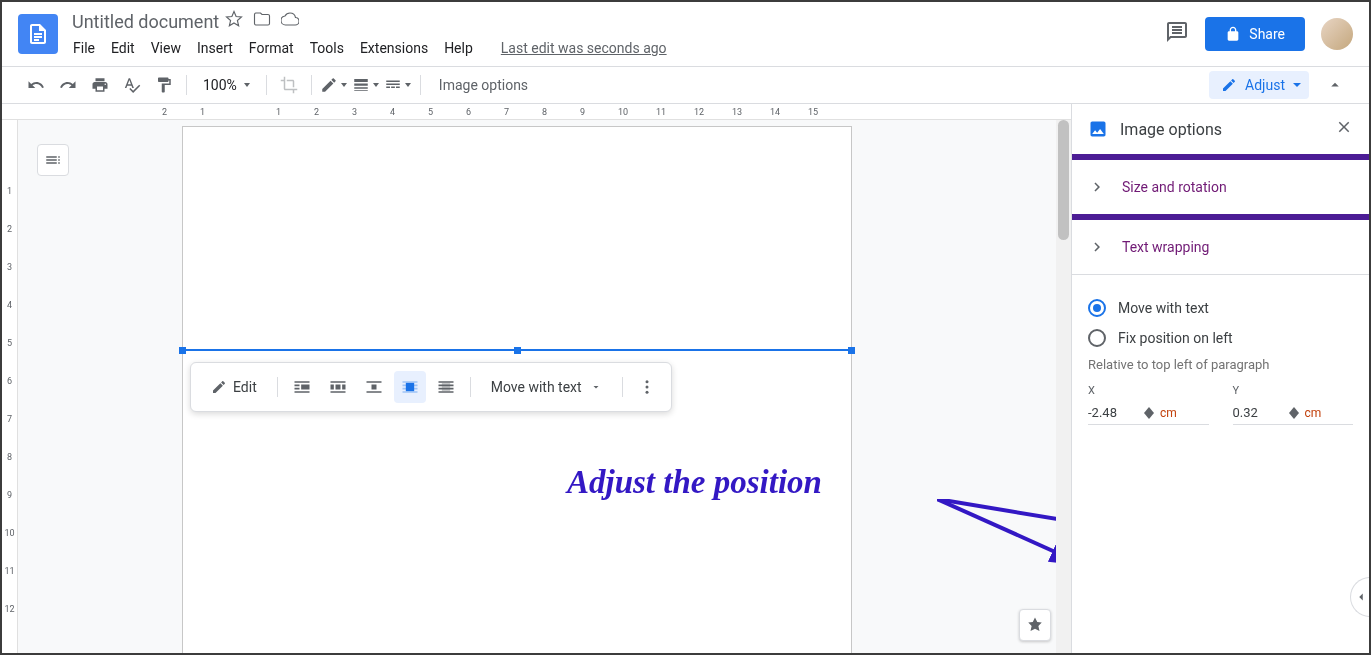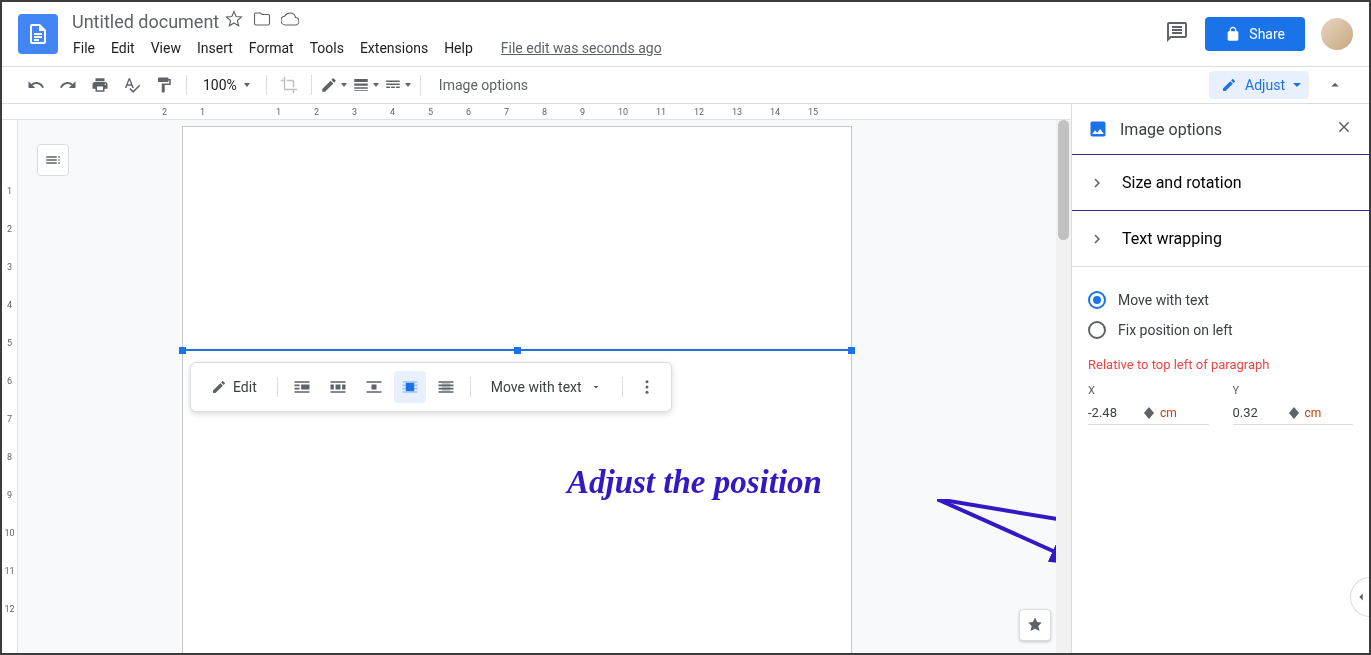--- a/index.html
+++ b/index.html
@@ -62,29 +62,29 @@
 .explore-btn{position:absolute;right:20px;bottom:12px;width:32px;height:32px;background:#fff;border:1px solid #dadce0;border-radius:4px;box-shadow:0 1px 3px rgba(0,0,0,.2);display:flex;align-items:center;justify-content:center;cursor:pointer}
 .explore-btn svg{width:18px;height:18px;fill:#5f6368}
 .side-tab{position:absolute;right:-1px;bottom:36px;width:20px;height:40px;background:#fff;border:1px solid #dadce0;border-right:none;border-radius:20px 0 0 20px;display:flex;align-items:center;justify-content:center;cursor:pointer}
 .side-tab svg{width:14px;height:14px;fill:#5f6368}
 .sidebar{width:298px;border-left:1px solid #dadce0;background:#fff;display:flex;flex-direction:column}
 .sb-header{display:flex;align-items:center;padding:14px 16px;gap:12px}
 .sb-header svg{width:20px;height:20px;fill:#1a73e8}
 .sb-title{font-size:16px;color:#3c4043;font-weight:400;flex:1}
 .sb-close{cursor:pointer}
 .sb-close svg{width:18px;height:18px;fill:#5f6368}
-.sb-section{border-top:1px solid #4c1d95;padding:18px 16px;display:flex;align-items:center;gap:16px;font-size:16px;color:#000000;cursor:pointer}
+.sb-section{border-top:6px solid #4c1d95;padding:18px 16px;display:flex;align-items:center;gap:16px;font-size:14px;color:#701a75;cursor:pointer}
 .sb-section svg{width:18px;height:18px;fill:#5f6368}
 .sb-section.expanded{background:#f1f3f4}
 .sb-body{padding:18px 16px;border-top:1px solid #dadce0}
 .radio-row{display:flex;align-items:center;gap:12px;padding:6px 0;font-size:14px;color:#3c4043;cursor:pointer}
 .radio{width:18px;height:18px;border:2px solid #5f6368;border-radius:50%;position:relative}
 .radio.checked{border-color:#1a73e8}
 .radio.checked::after{content:"";position:absolute;inset:3px;background:#1a73e8;border-radius:50%}
-.rel-label{font-size:13px;color:#ef4444;margin-top:12px}
+.rel-label{font-size:13px;color:#737373;margin-top:4px}
 .xy-row{display:flex;gap:24px;margin-top:12px}
 .xy-field{flex:1}
 .xy-label{font-size:11px;color:#5f6368;margin-bottom:4px}
 .xy-input-wrap{display:flex;align-items:center;gap:6px;border-bottom:1px solid #dadce0;padding:4px 0}
 .xy-input{border:none;outline:none;font-size:13px;width:50px;color:#3c4043}
 .stepper{display:flex;flex-direction:column;gap:0}
 .stepper svg{width:10px;height:6px;fill:#5f6368;cursor:pointer}
 .unit{font-size:12px;color:#c2410c}
 .tb-dd::after{content:"";display:inline-block;margin-left:3px;width:0;height:0;border-left:3px solid transparent;border-right:3px solid transparent;border-top:4px solid #5f6368;vertical-align:middle}
 </style>
@@ -114,21 +114,21 @@
     </div>
     <div class="menubar">
       <span>File</span>
       <span>Edit</span>
       <span>View</span>
       <span>Insert</span>
       <span>Format</span>
       <span>Tools</span>
       <span>Extensions</span>
       <span>Help</span>
-      <span class="last-edit">File edit was seconds ago</span>
+      <span class="last-edit">Last edit was seconds ago</span>
     </div>
   </div>
   <div class="header-right">
     <span class="comment-icon"><svg viewBox="0 0 24 24">
           <path d="M20 2H4c-1.1 0-2 .9-2 2v18l4-4h14c1.1 0 2-.9 2-2V4c0-1.1-.9-2-2-2zm0 14H5.17L4 17.17V4h16v12zm-13-2h10v-2H7zm0-3h10V9H7zm0-3h10V6H7z"></path>
         </svg></span>
     <button class="share-btn">
       <svg viewBox="0 0 24 24">
           <path d="M18 8h-1V6c0-2.76-2.24-5-5-5S7 3.24 7 6v2H6c-1.1 0-2 .9-2 2v10c0 1.1.9 2 2 2h12c1.1 0 2-.9 2-2V10c0-1.1-.9-2-2-2zM9 6c0-1.66 1.34-3 3-3s3 1.34 3 3v2H9V6z"></path>
         </svg>

